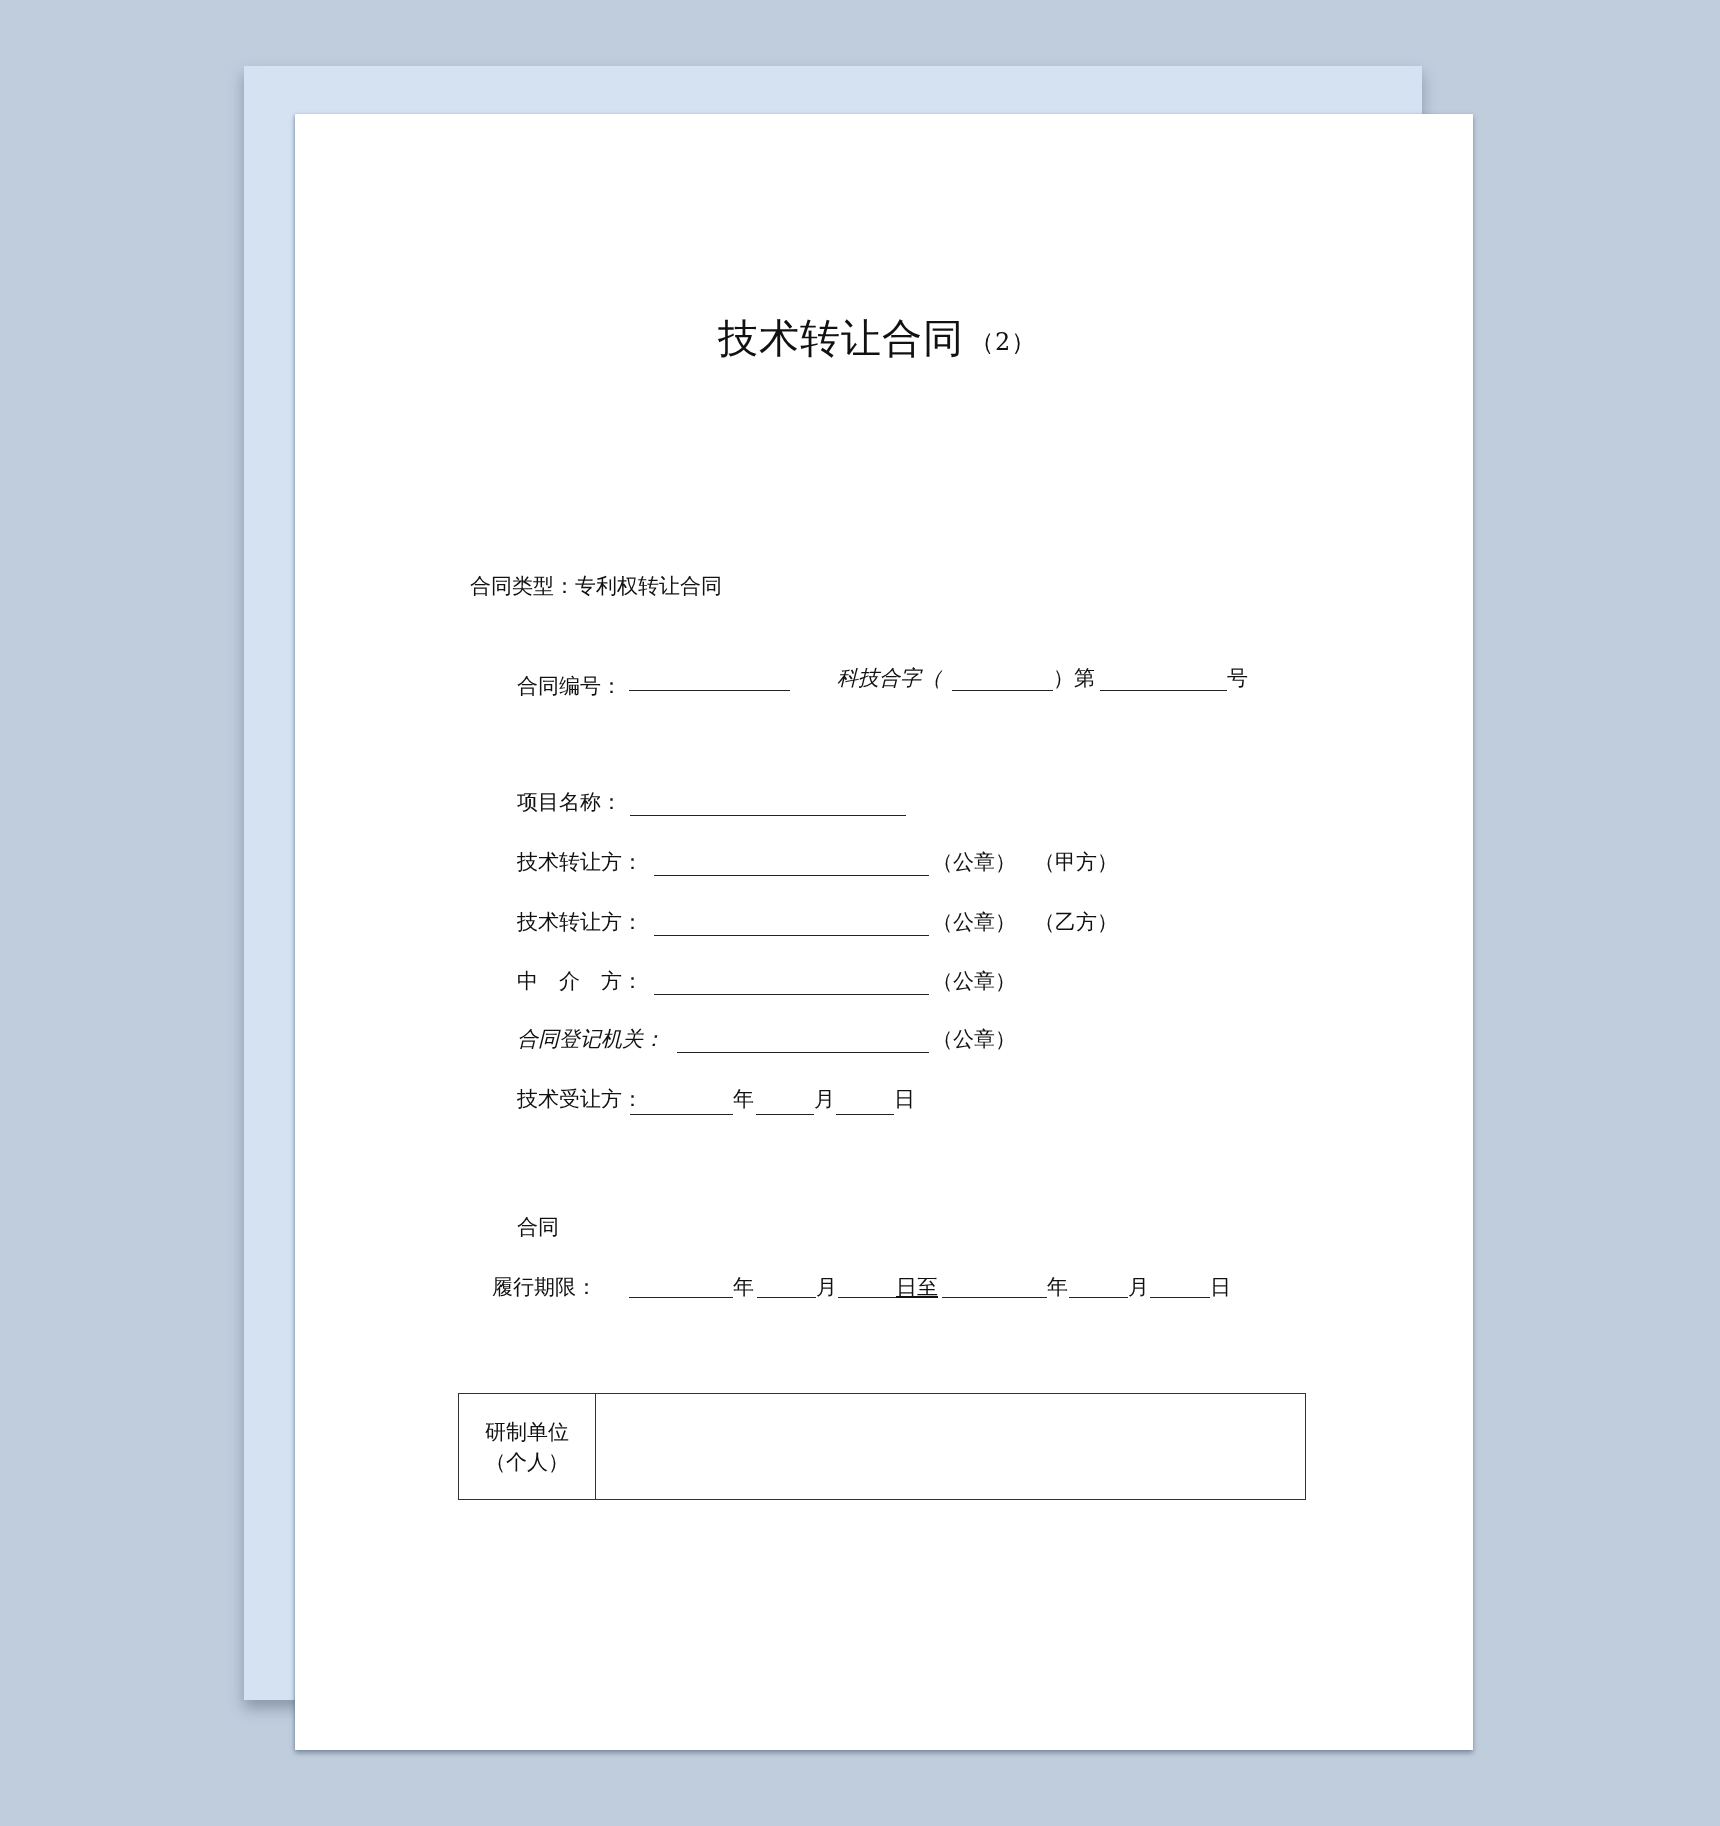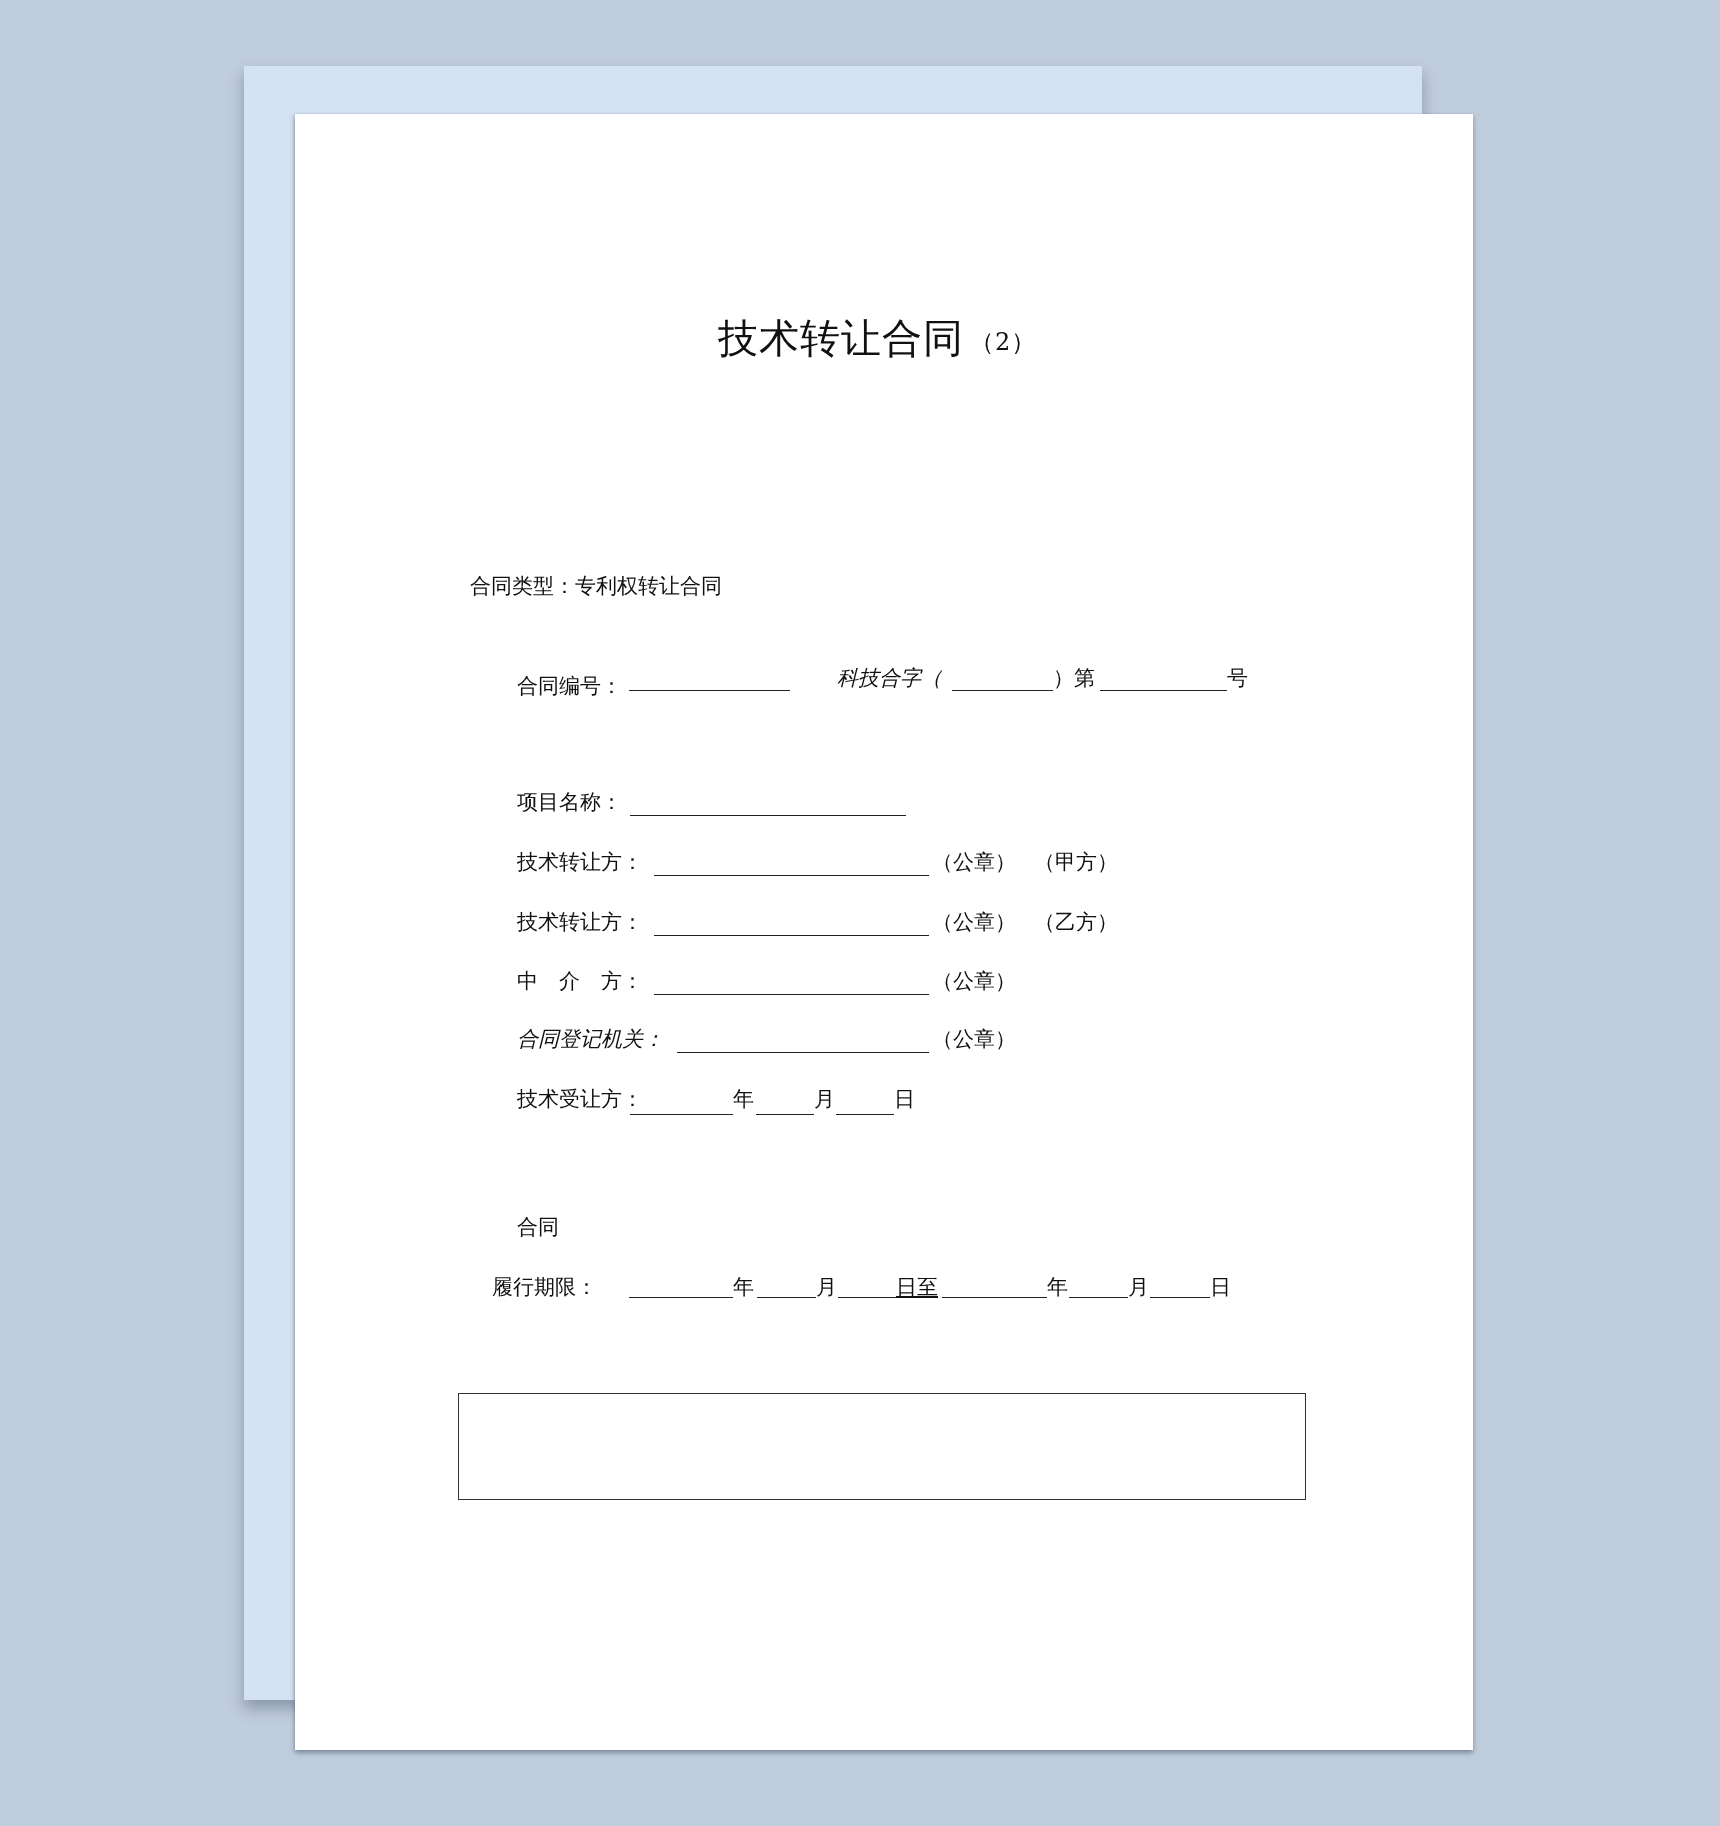--- a/index.html
+++ b/index.html
@@ -97,14 +97,18 @@
 <div class="uline" style="left:838px; top:1297px; width:58px;"></div>
 <div class="abs t" style="left:896px; top:1274px;text-decoration:underline;">日至</div>
 <div class="uline" style="left:942px; top:1297px; width:105px;"></div>
 <div class="abs t" style="left:1047px; top:1274px;">年</div>
 <div class="uline" style="left:1069px; top:1297px; width:59px;"></div>
 <div class="abs t" style="left:1128px; top:1274px;">月</div>
 <div class="uline" style="left:1150px; top:1297px; width:60px;"></div>
 <div class="abs t" style="left:1210px; top:1274px;">日</div>
 
 <div class="doc-table">
+  <div class="label-cell">
+    <span>研制单位</span>
+    <span>（个人）</span>
+  </div>
   <div class="value-cell"></div>
 </div>
 
 </body></html>

